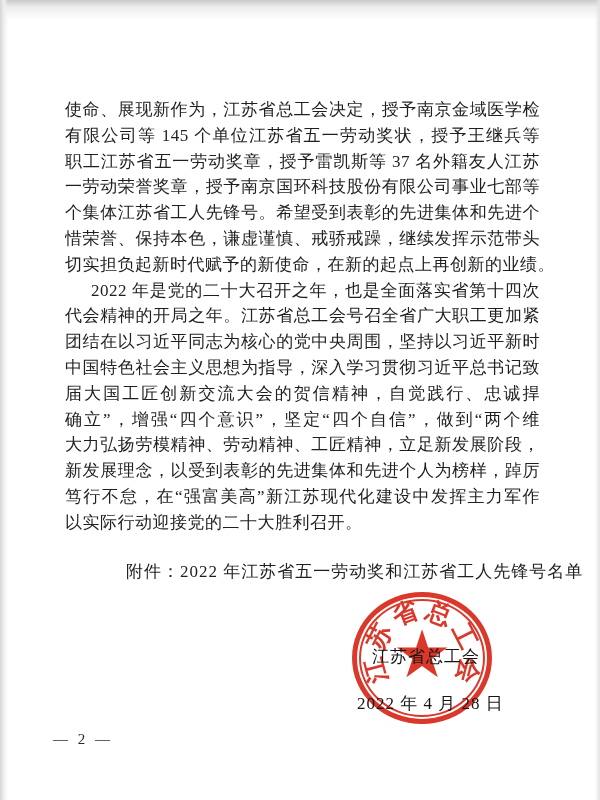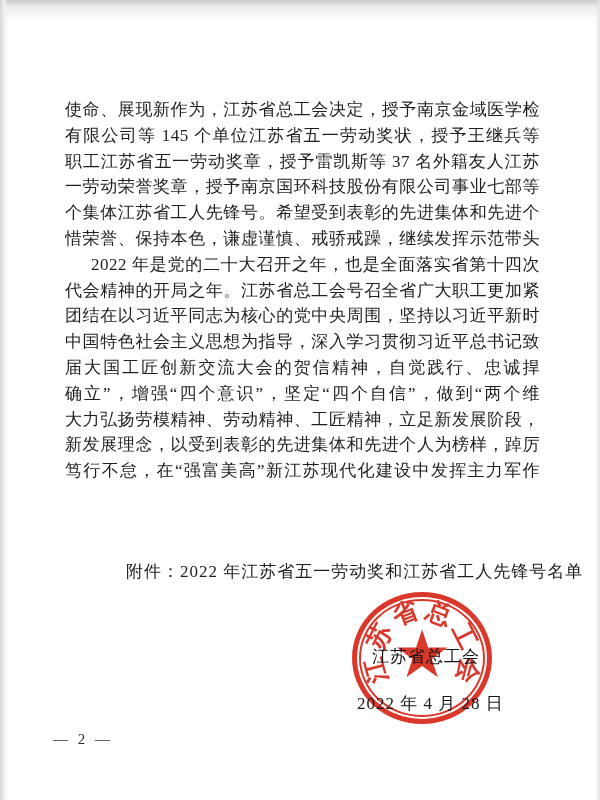--- a/index.html
+++ b/index.html
@@ -102,29 +102,31 @@
 <div class="edge-left"></div>
 <div class="edge-right"></div>
 
 <div class="content">
   <div class="line stretch">使命、展现新作为，江苏省总工会决定，授予南京金域医学检验所</div>
   <div class="line stretch">有限公司等 145 个单位江苏省五一劳动奖状，授予王继兵等 255 名</div>
   <div class="line stretch">职工江苏省五一劳动奖章，授予雷凯斯等 37 名外籍友人江苏省五</div>
   <div class="line stretch">一劳动荣誉奖章，授予南京国环科技股份有限公司事业七部等 548</div>
   <div class="line stretch">个集体江苏省工人先锋号。希望受到表彰的先进集体和先进个人珍</div>
   <div class="line stretch">惜荣誉、保持本色，谦虚谨慎、戒骄戒躁，继续发挥示范带头作用，</div>
+  <div class="line">切实担负起新时代赋予的新使命，在新的起点上再创新的业绩。</div>
   <div class="line stretch indent">2022 年是党的二十大召开之年，也是全面落实省第十四次党</div>
   <div class="line stretch">代会精神的开局之年。江苏省总工会号召全省广大职工更加紧密地</div>
   <div class="line stretch">团结在以习近平同志为核心的党中央周围，坚持以习近平新时代</div>
   <div class="line stretch">中国特色社会主义思想为指导，深入学习贯彻习近平总书记致首</div>
   <div class="line stretch">届大国工匠创新交流大会的贺信精神，自觉践行、忠诚捍卫“两个</div>
   <div class="line stretch">确立”，增强“四个意识”，坚定“四个自信”，做到“两个维护”，</div>
   <div class="line stretch">大力弘扬劳模精神、劳动精神、工匠精神，立足新发展阶段，贯彻</div>
   <div class="line stretch">新发展理念，以受到表彰的先进集体和先进个人为榜样，踔厉奋发、</div>
   <div class="line stretch">笃行不怠，在“强富美高”新江苏现代化建设中发挥主力军作用，</div>
+  <div class="line">以实际行动迎接党的二十大胜利召开。</div>
 </div>
 
 <div class="attachment">附件：2022 年江苏省五一劳动奖和江苏省工人先锋号名单</div>
 
 <div class="seal">
   <span class="ring-char" style="--a:-105deg">江</span>
   <span class="ring-char" style="--a:-63deg">苏</span>
   <span class="ring-char" style="--a:-21deg">省</span>
   <span class="ring-char" style="--a:21deg">总</span>
   <span class="ring-char" style="--a:63deg">工</span>

